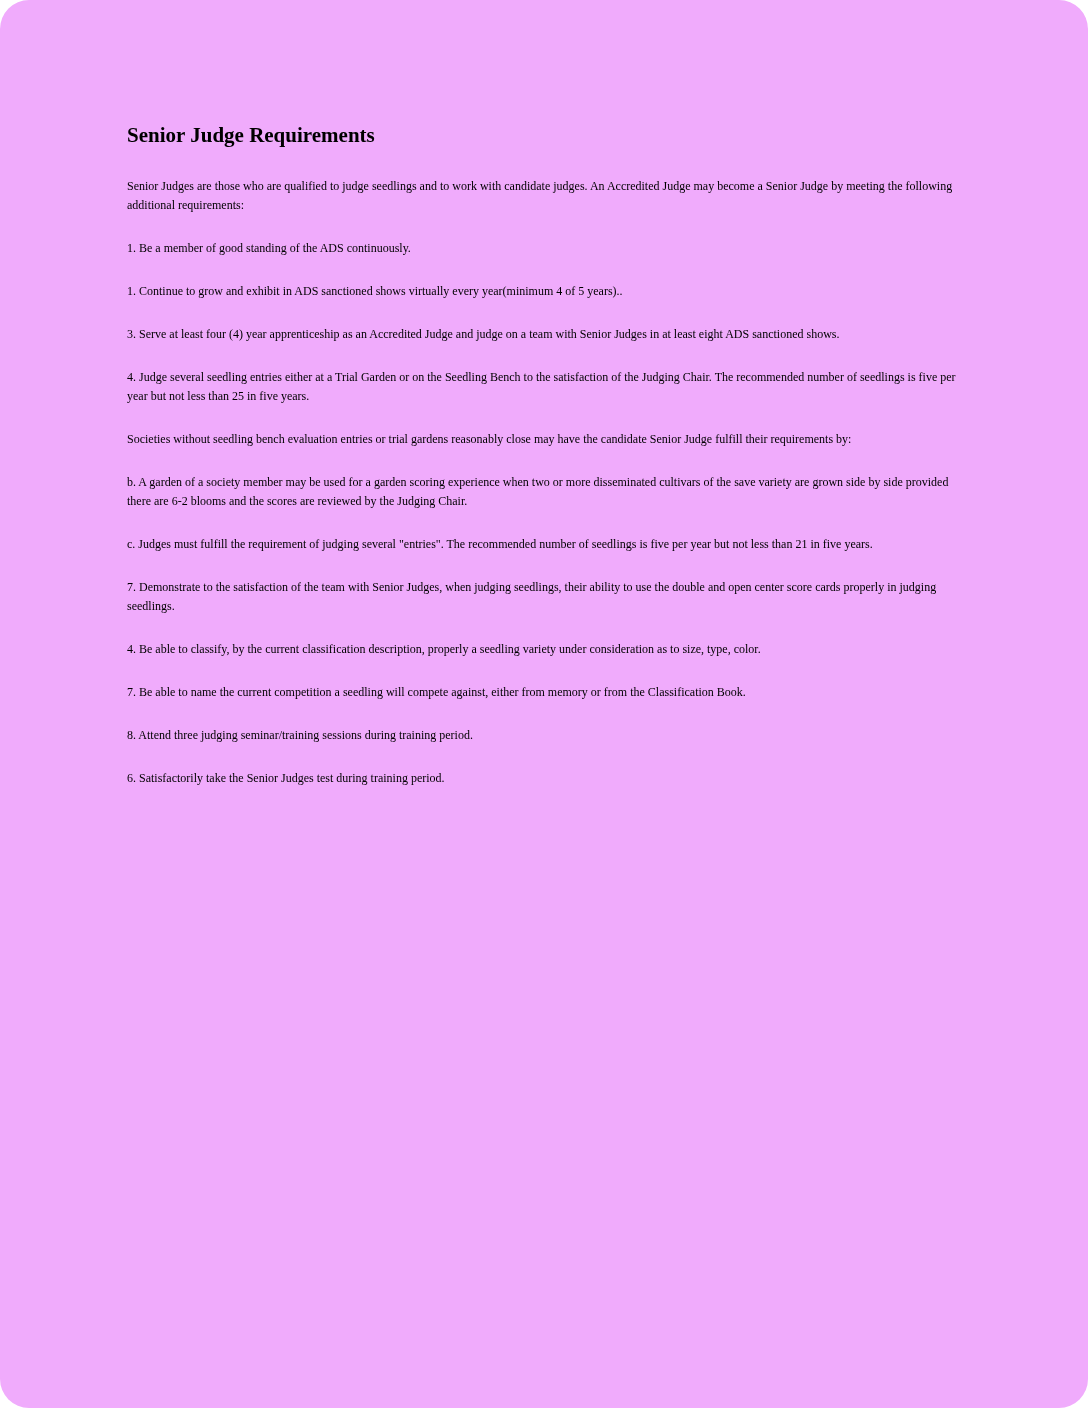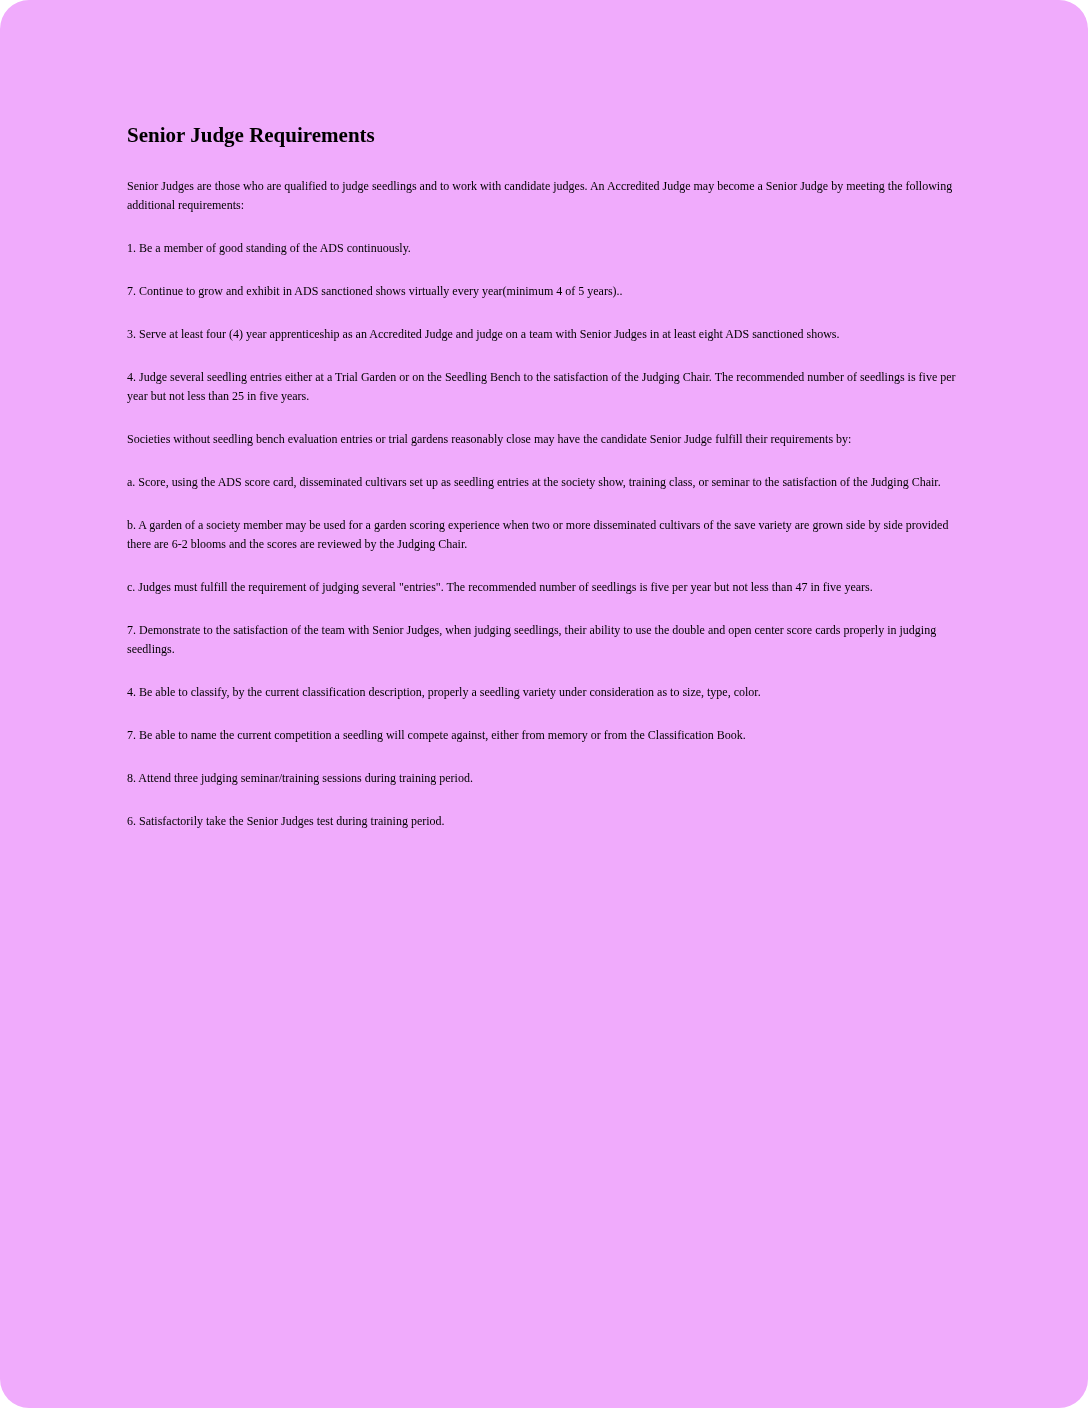--- a/index.html
+++ b/index.html
@@ -36,26 +36,25 @@
   }
 </style>
 </head>
 <body>
 
 <div class="page">
   <div class="content">
     <h1 class="doc-title">Senior Judge Requirements</h1>
     <p class="doc-para">Senior Judges are those who are qualified to judge seedlings and to work with candidate judges. An Accredited Judge may become a Senior Judge by meeting the following additional requirements:</p>
     <p class="doc-para">1. Be a member of good standing of the ADS continuously.</p>
-    <p class="doc-para">7. Continue to grow and exhibit in ADS sanctioned shows virtually every year(minimum 4 of 5 years)..</p>
+    <p class="doc-para">1. Continue to grow and exhibit in ADS sanctioned shows virtually every year(minimum 4 of 5 years)..</p>
     <p class="doc-para">3. Serve at least four (4) year apprenticeship as an Accredited Judge and judge on a team with Senior Judges in at least eight ADS sanctioned shows.</p>
     <p class="doc-para">4. Judge several seedling entries either at a Trial Garden or on the Seedling Bench to the satisfaction of the Judging Chair. The recommended number of seedlings is five per year but not less than 25 in five years.</p>
     <p class="doc-para">Societies without seedling bench evaluation entries or trial gardens reasonably close may have the candidate Senior Judge fulfill their requirements by:</p>
-    <p class="doc-para">a. Score, using the ADS score card, disseminated cultivars set up as seedling entries at the society show, training class, or seminar to the satisfaction of the Judging Chair.</p>
     <p class="doc-para">b. A garden of a society member may be used for a garden scoring experience when two or more disseminated cultivars of the save variety are grown side by side provided there are 6-2 blooms and the scores are reviewed by the Judging Chair.</p>
-    <p class="doc-para">c. Judges must fulfill the requirement of judging several "entries". The recommended number of seedlings is five per year but not less than 47 in five years.</p>
+    <p class="doc-para">c. Judges must fulfill the requirement of judging several "entries". The recommended number of seedlings is five per year but not less than 21 in five years.</p>
     <p class="doc-para">7. Demonstrate to the satisfaction of the team with Senior Judges, when judging seedlings, their ability to use the double and open center score cards properly in judging seedlings.</p>
     <p class="doc-para">4. Be able to classify, by the current classification description, properly a seedling variety under consideration as to size, type, color.</p>
     <p class="doc-para">7. Be able to name the current competition a seedling will compete against, either from memory or from the Classification Book.</p>
     <p class="doc-para">8. Attend three judging seminar/training sessions during training period.</p>
     <p class="doc-para">6. Satisfactorily take the Senior Judges test during training period.</p>
   </div>
 </div>
 
 </body></html>

